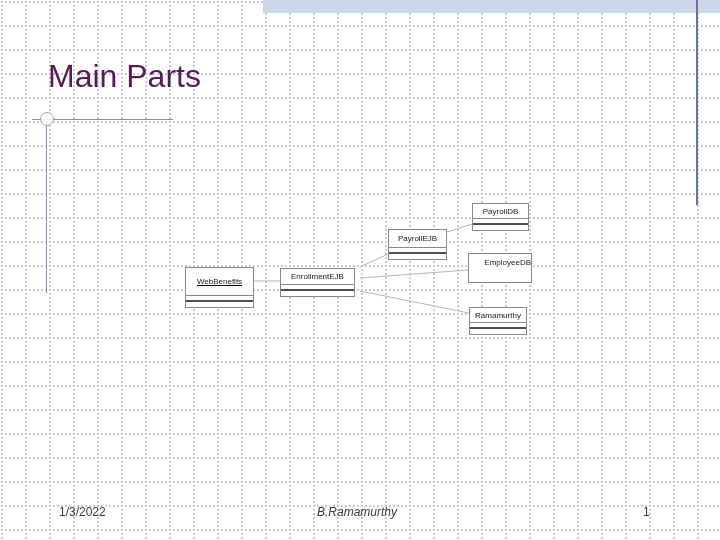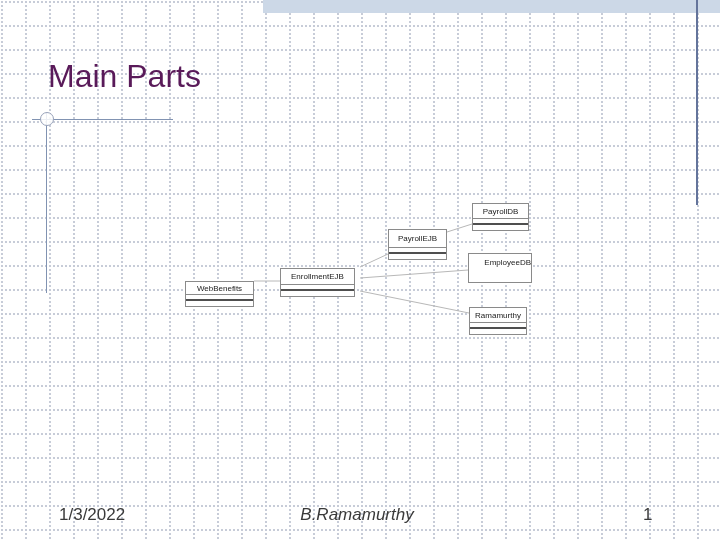--- a/index.html
+++ b/index.html
@@ -72,21 +72,21 @@
   .uml-mid {
     height: 4px;
     border-top: 1px solid #8a8a8a;
   }
   .uml-bot {
     height: 5px;
     border-top: 2px solid #4f4f4f;
   }
   .footer span {
     position: absolute;
-    font-size: 17px;
+    font-size: 12px;
     color: #3a3a3a;
   }
   .footer-date { left: 59px; top: 505px; }
   .footer-author { left: 357px; top: 505px; transform: translateX(-50%); font-style: italic; }
   .footer-page { left: 643px; top: 505px; }
 </style>
 </head>
 <body>
 
 <div class="slide">
@@ -102,21 +102,21 @@
 
   <div id="diagram">
     <svg id="edges" width="720" height="540">
         <line x1="254" y1="281" x2="285" y2="281" stroke="#b8b8b8" stroke-width="1"></line>
         <line x1="360" y1="267" x2="388" y2="254" stroke="#b8b8b8" stroke-width="1"></line>
         <line x1="447" y1="232" x2="472" y2="224" stroke="#b8b8b8" stroke-width="1"></line>
         <line x1="360" y1="278" x2="468" y2="270" stroke="#b8b8b8" stroke-width="1"></line>
         <line x1="360" y1="291" x2="469" y2="313" stroke="#b8b8b8" stroke-width="1"></line>
       </svg>
 
-  <div class="uml-node" style="left: 185px; top: 281px; width: 69px; height: 26px; border-color: rgb(138, 138, 138);">
+  <div class="uml-node" style="left: 185px; top: 267px; width: 69px; height: 41px; border-color: rgb(138, 138, 138); text-decoration: underline;">
         <div class="uml-title">WebBenefits</div>
         <div class="uml-mid" style="border-top-color: rgb(138, 138, 138);"></div>
         <div class="uml-bot"></div>
       </div>
       <div class="uml-node" style="left: 280px; top: 268px; width: 75px; height: 29px; border-color: rgb(138, 138, 138);">
         <div class="uml-title">EnrollmentEJB</div>
         <div class="uml-mid" style="border-top-color: rgb(138, 138, 138);"></div>
         <div class="uml-bot"></div>
       </div>
       <div class="uml-node" style="left: 388px; top: 229px; width: 59px; height: 31px; border-color: rgb(138, 138, 138);">

